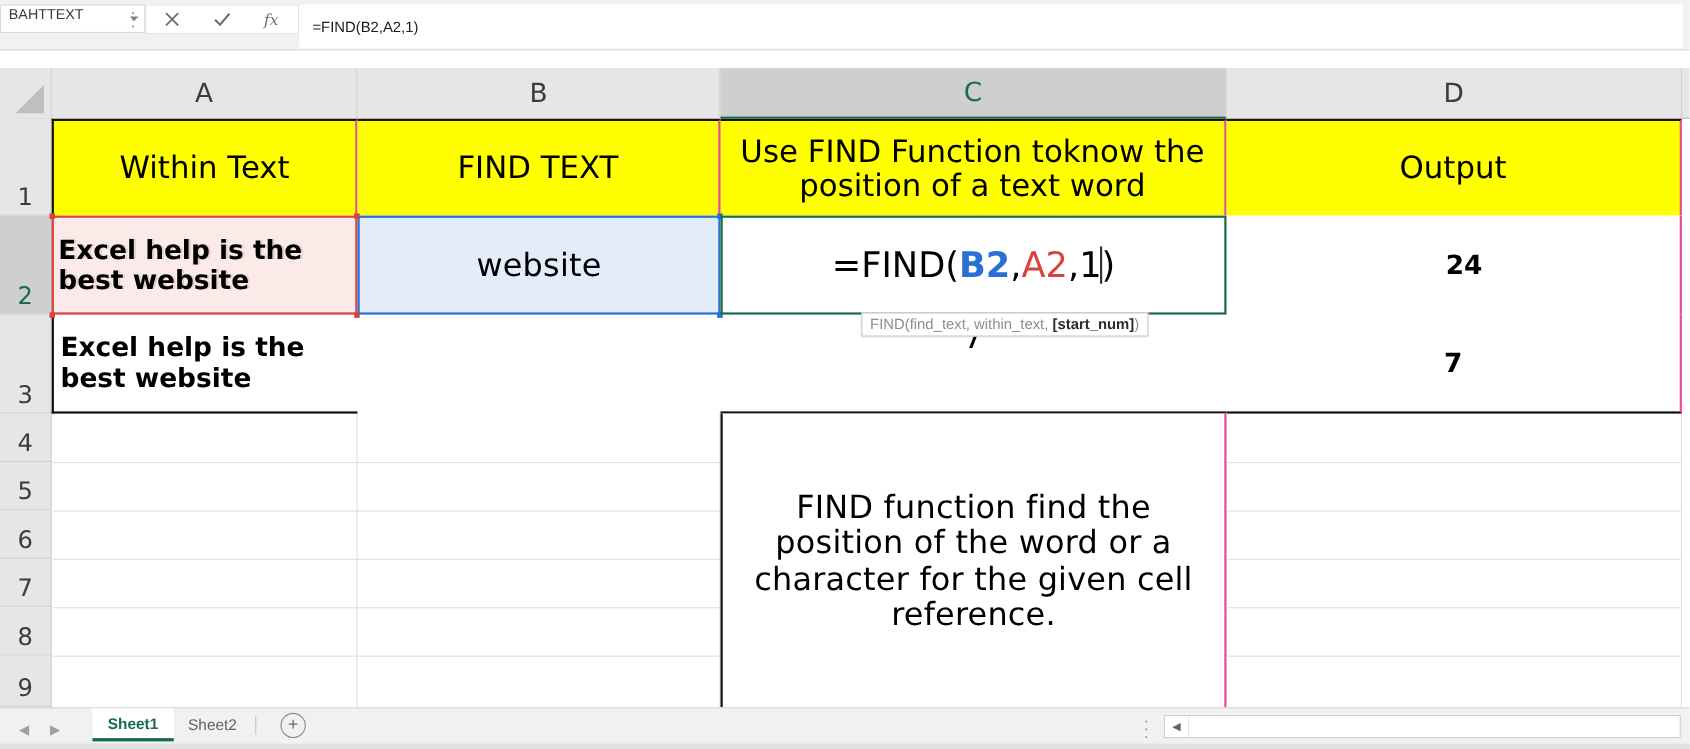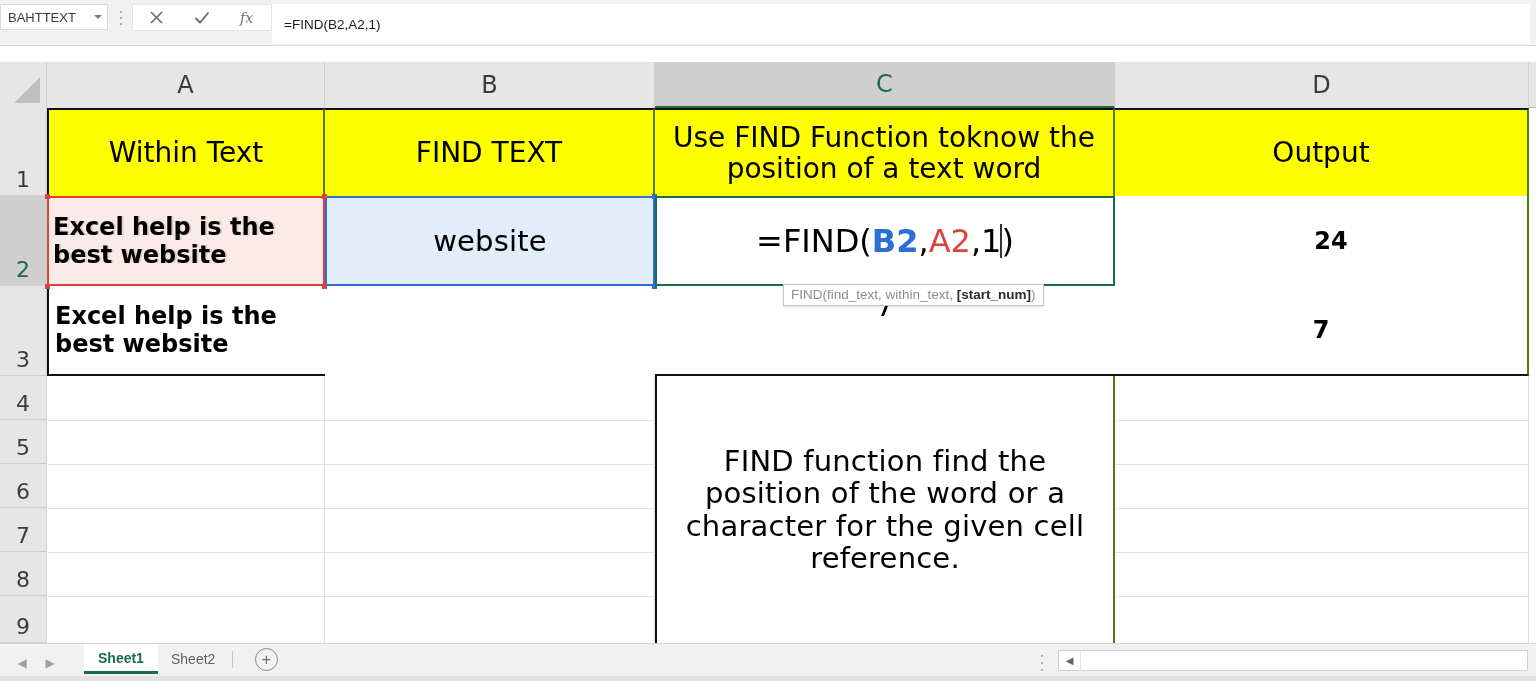--- a/index.html
+++ b/index.html
@@ -13,24 +13,24 @@
 
   
   .formula-bar {
     position: absolute; left: 0; top: 0;
     width: 1536px; height: 46px;
     background: #f1f1f1;
     border-bottom: 1px solid #d4d4d4;
   }
   .name-box {
     position: absolute; left: 0; top: 4px;
-    width: 108px; height: 26px;
+    width: 132px; height: 26px;
     background: #ffffff;
     border: 1px solid #d9d9d9;
-    display: flex; align-items: center;
+    display: flex; align-items: flex-start;
   }
   .name-box-text {
     flex: 1;
     padding-left: 7px;
     font-size: 13px;
     color: #3b3b3b;
     white-space: nowrap;
     overflow: hidden;
   }
   .name-box-arrow {
@@ -160,21 +160,21 @@
     background: #ffff00;
     font-size: 28px;
     color: #000000;
     line-height: 1.12;
   }
 
   
   .bx-top    { border-top: 2px solid #111111; }
   .bx-bottom { border-bottom: 2px solid #111111; }
   .bx-left   { border-left: 2px solid #111111; }
-  .bx-right  { border-right: 2px solid #4d7c0f; }
+  .bx-right  { border-right: 2px solid #ec4899; }
 
   
   .gridline-h {
     position: absolute; height: 1px; background: #e0e0e0;
   }
   .gridline-v {
     position: absolute; width: 1px; background: #e0e0e0;
   }
 
   

